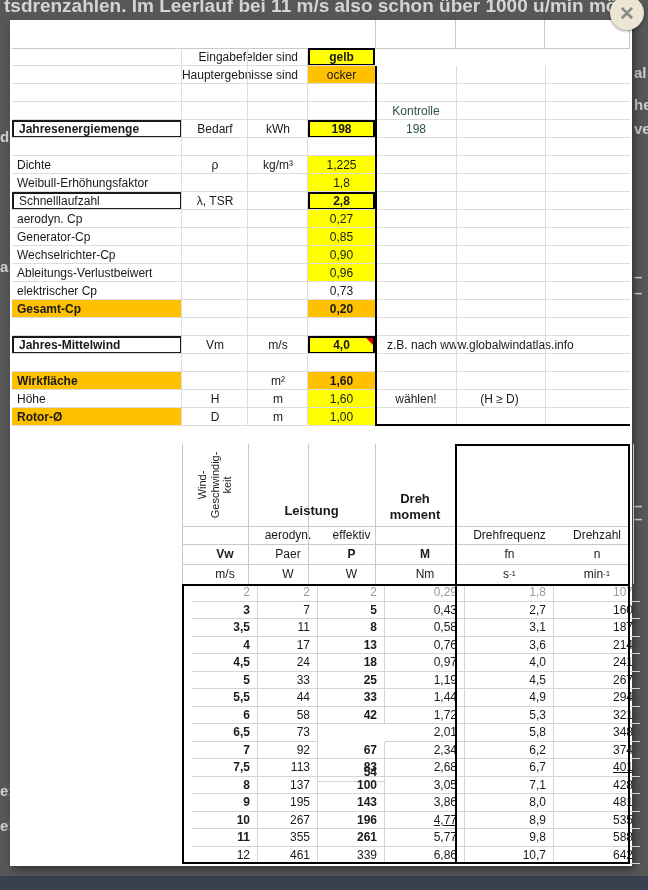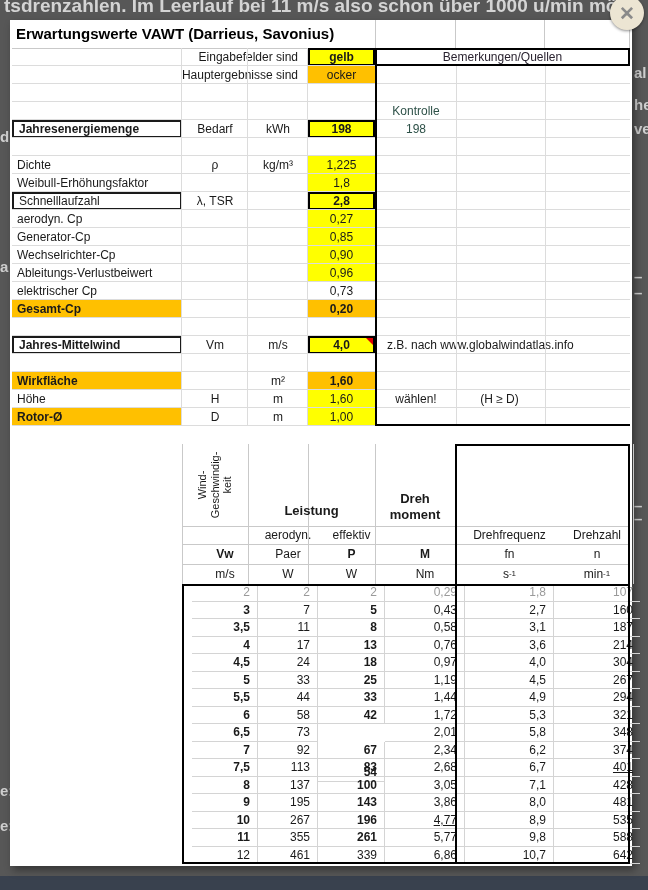--- a/index.html
+++ b/index.html
@@ -65,21 +65,20 @@
       <div class="frag" style="left: 634px; top: 96px;">hez</div>
       <div class="frag" style="left: 634px; top: 120px;">ver</div>
       <div class="frag" style="left: 634px; top: 268px;">–</div>
       <div class="frag" style="left: 634px; top: 284px;">–</div>
       <div class="frag" style="left: 634px; top: 497px;">–</div>
       <div class="frag" style="left: 634px; top: 510px;">–</div>
     </div>
   <div class="bottom-band"></div>
 
   <div id="modal">
-    <div class="title" style="left:6px;top:5px;">Erwartungswerte VAWT (Darrieus, Savonius)</div>
 
     <div class="hline" style="left:2px;top:28px;width:618px;"></div>
     <div class="vline" style="left:365px;top:0;height:28px;"></div>
     <div class="vline" style="left:445px;top:0;height:28px;"></div>
     <div class="vline" style="left:534px;top:0;height:28px;"></div>
     <div class="vline" style="left:619px;top:0;height:28px;"></div>
 
     <div id="grid-left-holder"></div>
     <div id="form-rows">
         <div class="cell c-right" style="left: 2px; top: 28px; width: 292px; height: 18px; padding-right: 6px;">Eingabefelder sind</div>
@@ -205,21 +204,21 @@
           <div class="wcell" style="width: 80px; height: 17.5px;">0,76</div>
           <div class="wcell" style="width: 89px; height: 17.5px;">3,6</div>
           <div class="wcell" style="width: 86px; height: 17.5px; border-right: none;">214</div>
         </div>
         <div class="wrow" style="top: 634px; height: 17.5px;">
           <div class="wcell bold" style="width: 66px; height: 17.5px;">4,5</div>
           <div class="wcell" style="width: 60px; height: 17.5px;">24</div>
           <div class="wcell bold" style="width: 67px; height: 17.5px;">18</div>
           <div class="wcell" style="width: 80px; height: 17.5px;">0,97</div>
           <div class="wcell" style="width: 89px; height: 17.5px;">4,0</div>
-          <div class="wcell" style="width: 86px; height: 17.5px; border-right: none;">304</div>
+          <div class="wcell" style="width: 86px; height: 17.5px; border-right: none;">241</div>
         </div>
         <div class="wrow" style="top: 651.5px; height: 17.5px;">
           <div class="wcell bold" style="width: 66px; height: 17.5px;">5</div>
           <div class="wcell" style="width: 60px; height: 17.5px;">33</div>
           <div class="wcell bold" style="width: 67px; height: 17.5px;">25</div>
           <div class="wcell" style="width: 80px; height: 17.5px;">1,19</div>
           <div class="wcell" style="width: 89px; height: 17.5px;">4,5</div>
           <div class="wcell" style="width: 86px; height: 17.5px; border-right: none;">267</div>
         </div>
         <div class="wrow" style="top: 669px; height: 17.5px;">
@@ -301,17 +300,16 @@
           <div class="wcell" style="width: 80px; height: 17.5px;">6,86</div>
           <div class="wcell" style="width: 89px; height: 17.5px;">10,7</div>
           <div class="wcell" style="width: 86px; height: 17.5px; border-right: none;">642</div>
         </div>
         <div class="thickbox" style="left: 172px; top: 564px; width: 448px; height: 280px;"></div>
         <div class="thickbox" style="left: 445px; top: 424px; width: 175px; height: 420px;"></div>
         <div style="position: absolute; left: 445px; top: 564px; width: 2px; height: 280px; background: rgb(0, 0, 0);"></div>
       </div>
   <div style="position: absolute; left: 2px; top: 28px; width: 363px; height: 378px; background: repeating-linear-gradient(transparent 0px, transparent 17px, rgb(220, 220, 220) 17px, rgb(220, 220, 220) 18px), linear-gradient(90deg, transparent 169px, rgb(220, 220, 220) 169px, rgb(220, 220, 220) 170px, transparent 170px), linear-gradient(90deg, transparent 235px, rgb(220, 220, 220) 235px, rgb(220, 220, 220) 236px, transparent 236px), linear-gradient(90deg, transparent 295px, rgb(220, 220, 220) 295px, rgb(220, 220, 220) 296px, transparent 296px);"></div>
       <div style="position: absolute; left: 365px; top: 46px; width: 255px; height: 360px; border-left: 2px solid rgb(0, 0, 0); border-bottom: 2px solid rgb(0, 0, 0); box-sizing: border-box; background: repeating-linear-gradient(transparent 0px, transparent 17px, rgb(220, 220, 220) 17px, rgb(220, 220, 220) 18px), linear-gradient(90deg, transparent 79px, rgb(220, 220, 220) 79px, rgb(220, 220, 220) 80px, transparent 80px), linear-gradient(90deg, transparent 168px, rgb(220, 220, 220) 168px, rgb(220, 220, 220) 169px, transparent 169px);"></div>
-      <div class="cell c-center" style="left: 365px; top: 28px; width: 255px; height: 18px; border: 2px solid rgb(0, 0, 0); color: rgb(42, 35, 48);">Bemerkungen/Quellen</div>
     </div>
 
   <div id="close-btn">✕</div>
 </div>
 
 </body></html>

